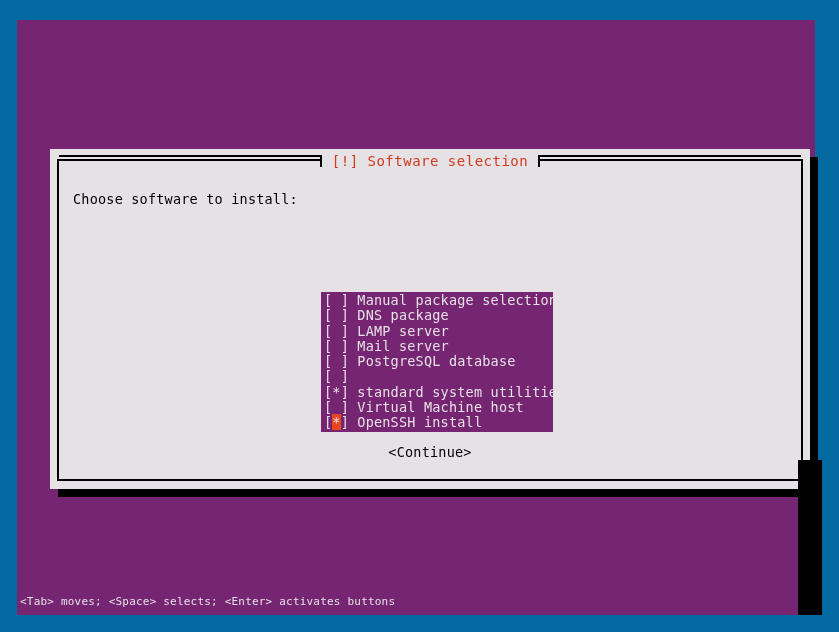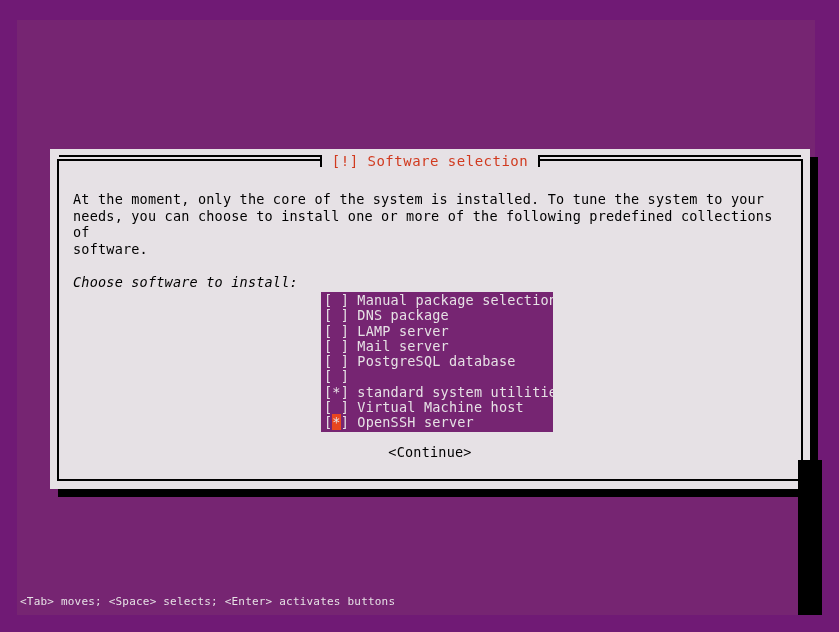--- a/index.html
+++ b/index.html
@@ -12,21 +12,21 @@
     height: 632px;
     overflow: hidden;
     font-family: "DejaVu Sans Mono", "Liberation Mono", monospace;
   }
 
   
   #screen {
     position: absolute;
     left: 0; top: 0;
     width: 839px; height: 632px;
-    background: #701a75;
+    background: #0369a1;
   }
 
   
   #console {
     position: absolute;
     left: 17px;
     top: 20px;
     width: 798px;
     height: 595px;
     background: #762572;
@@ -194,36 +194,33 @@
     <div id="dialog">
       <div id="dialog-inner">
 
         <div id="titlebar">
           <div class="title-rule left"></div>
           <div id="dialog-title">[!] Software selection</div>
           <div class="title-rule right"></div>
         </div>
 
         <div id="dialog-body">
-          <p class="para">At the moment, only the core of the system is installed. To tune the system to your
-needs, you can choose to install one or more of the following predefined collections of
-software.</p>
           <p class="para">Choose software to install:</p>
         </div>
 
         <div id="listbox">
             <div class="list-row"><span class="cb">[ ]</span><span class="list-label"> Manual package selection</span></div>
             <div class="list-row"><span class="cb">[ ]</span><span class="list-label"> DNS package</span></div>
             <div class="list-row"><span class="cb">[ ]</span><span class="list-label"> LAMP server</span></div>
             <div class="list-row"><span class="cb">[ ]</span><span class="list-label"> Mail server</span></div>
             <div class="list-row"><span class="cb">[ ]</span><span class="list-label"> PostgreSQL database</span></div>
             <div class="list-row"><span class="cb">[ ]</span></div>
             <div class="list-row"><span class="cb">[*]</span><span class="list-label"> standard system utilities</span></div>
             <div class="list-row"><span class="cb">[ ]</span><span class="list-label"> Virtual Machine host</span></div>
-            <div class="list-row"><span class="cb">[<span class="mark-hl">*</span>]</span><span class="list-label"> OpenSSH server</span></div>
+            <div class="list-row"><span class="cb">[<span class="mark-hl">*</span>]</span><span class="list-label"> OpenSSH install</span></div>
           </div>
 
         <div id="continue-wrap">
           <span id="continue-button">&lt;Continue&gt;</span>
         </div>
 
       </div>
     </div>
 
     <div id="statusbar">&lt;Tab&gt; moves; &lt;Space&gt; selects; &lt;Enter&gt; activates buttons</div>

